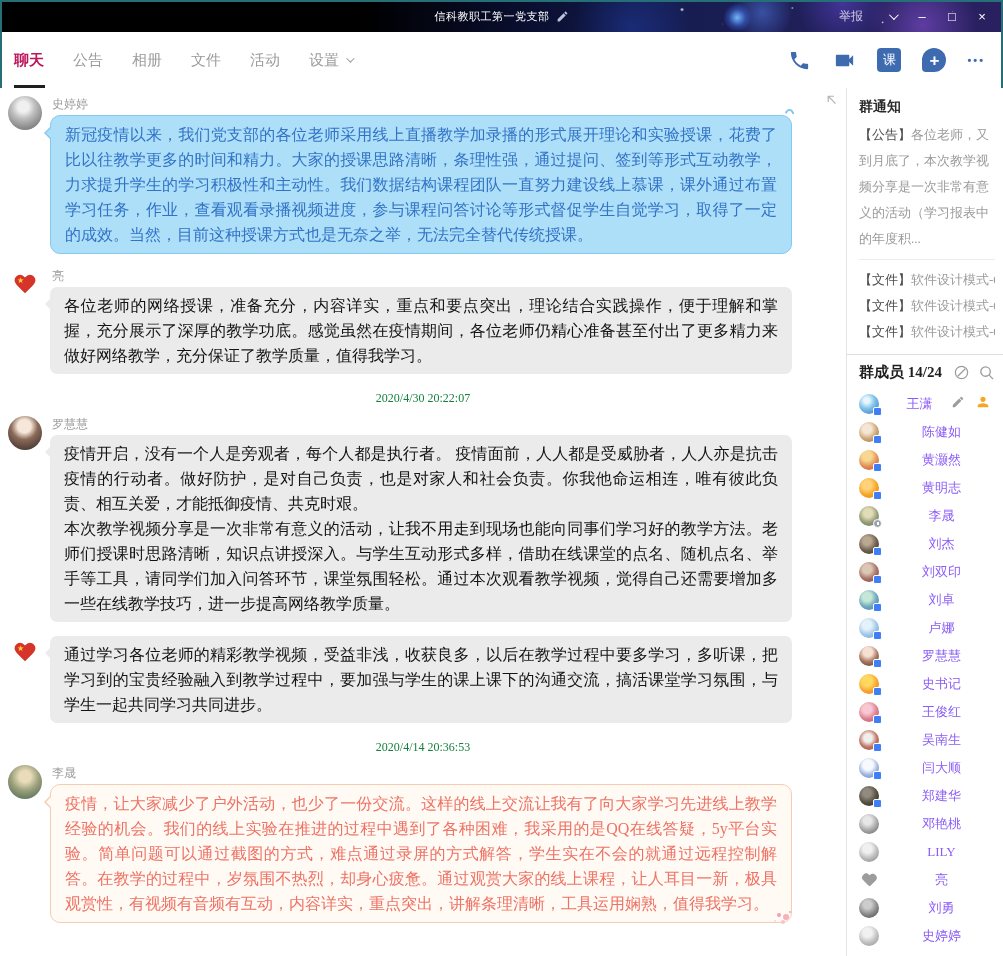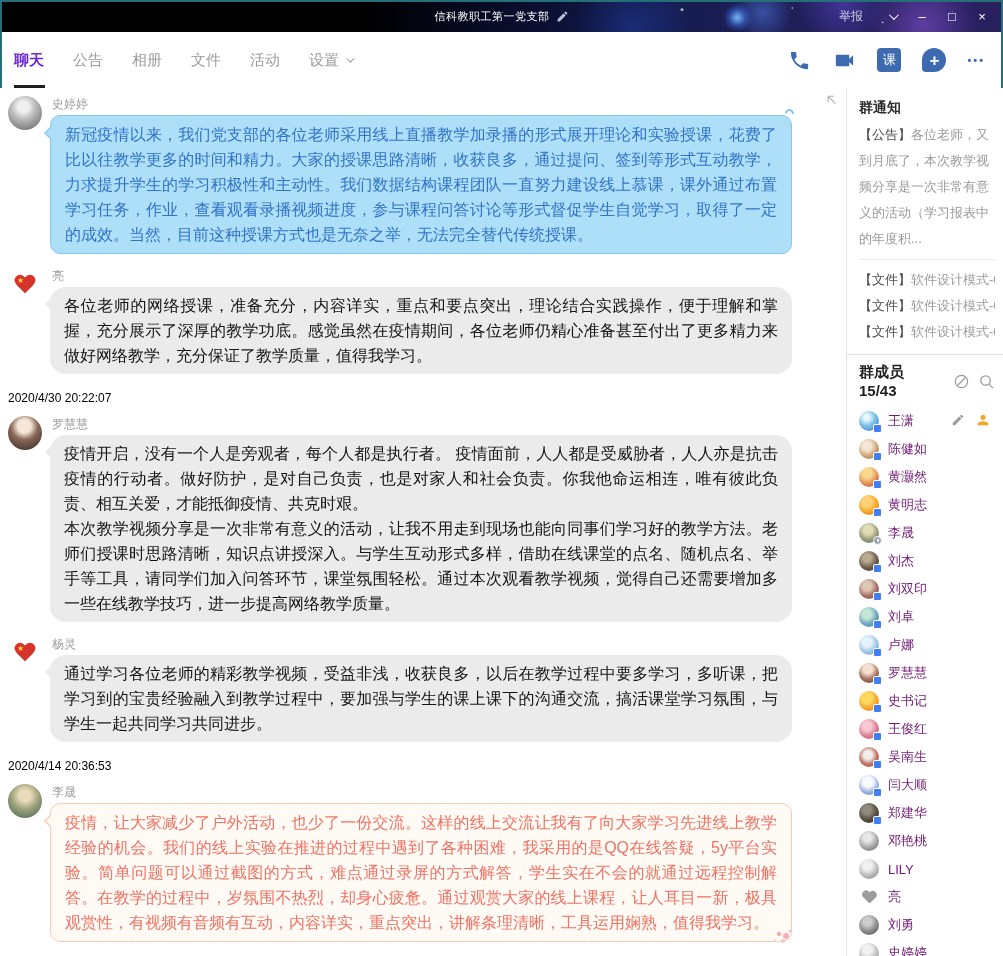--- a/index.html
+++ b/index.html
@@ -37,57 +37,57 @@
   .titlebar .title { font-size:11px; letter-spacing:.5px; }
   .titlebar .edit-ic { width:13px; height:13px; fill:#cfd6ee; opacity:.9; }
   .win-controls { position:absolute; right:6px; top:0; height:32px; display:flex; align-items:center; gap:0; }
   .report { font-size:12px; color:rgba(255,255,255,.75); margin-right:14px; cursor:default; }
   .wc { width:30px; height:32px; display:flex; align-items:center; justify-content:center; color:#fff; font-size:13px; }
   .chev { display:inline-block; width:7px; height:7px; border-right:1.4px solid #fff; border-bottom:1.4px solid #fff; transform:rotate(45deg) translateY(-2px); }
 
   
   .tabbar { height:56px; flex:0 0 56px; background:#fff; display:flex; align-items:center; padding:0 14px; position:relative; }
   .tab { position:relative; height:56px; display:flex; align-items:center; margin-right:29px; font-size:15px; color:#9b9b9b; cursor:pointer; }
-  .tab.active { color:#6d28d9; font-weight:bold; }
+  .tab.active { color:#be185d; font-weight:bold; }
   .tab.active::after { content:""; position:absolute; left:0; bottom:0; width:31px; height:3px; background:#1f1f1f; }
   .tab .dd { display:inline-block; width:6px; height:6px; border-right:1.3px solid #9b9b9b; border-bottom:1.3px solid #9b9b9b; transform:rotate(45deg) translateY(-2px); margin-left:7px; }
   .tab-actions { position:absolute; right:18px; top:0; height:56px; display:flex; align-items:center; gap:21px; }
   .act-ic { width:24px; height:24px; display:flex; align-items:center; justify-content:center; cursor:pointer; }
   .act-ic svg { width:23px; height:23px; fill:#3e6bb0; }
   .ic-course { width:24px; height:24px; border-radius:4px; background:#3e6bb0; color:#fff; font-size:13px; display:flex; align-items:center; justify-content:center; }
   .ic-add { width:24px; height:24px; border-radius:50% 50% 50% 4px; background:#3e6bb0; color:#fff; font-size:17px; font-weight:bold; display:flex; align-items:center; justify-content:center; line-height:1; }
   .ic-more { color:#3e6bb0; font-size:11px; letter-spacing:2px; font-weight:bold; }
 
   
-  .main { flex:1; display:flex; min-height:0; }
+  .main { flex:1; display:flex; min-height:0;font-family:Liberation Serif, serif; }
   .chat { width:846px; flex:0 0 846px; position:relative; padding:8px 0 0 8px; overflow:hidden; }
   .collapse { position:absolute; top:4px; right:8px; cursor:pointer; }
   .collapse svg { width:13px; height:13px; stroke:#b4b4b4; stroke-width:1.5; fill:none; }
 
   .msg { display:flex; margin-bottom:14px; }
   .cavatar { width:34px; height:34px; border-radius:50%; flex:0 0 34px; margin-right:8px; position:relative; cursor:pointer; }
   .mbody { flex:1; min-width:0; }
   .mname { font-size:12px; color:#9b9b9b; line-height:16px; margin:0 0 3px 2px; }
   .bubble {
     display:inline-block; max-width:742px; font-size:16px; line-height:25px;
-    padding:6px 14px; border-radius:16px; position:relative; white-space:pre-wrap;
+    padding:6px 14px; border-radius:7px; position:relative; white-space:pre-wrap;
     text-align:justify;
   }
   .bubble.blue { background:#aedff8; border:1px solid #85c9f1; color:#3273c6; border-radius:10px; }
   .bubble.blue::before { content:""; position:absolute; left:-7px; top:10px; border:7px solid transparent; border-right-color:#85c9f1; border-left:0; }
   .bubble.blue::after { content:""; position:absolute; left:-5px; top:11px; border:6px solid transparent; border-right-color:#aedff8; border-left:0; }
   .curl { position:absolute; top:-7px; right:-3px; width:9px; height:9px; border:2px solid #7cc4ef; border-left-color:transparent; border-bottom-color:transparent; border-radius:50%; transform:rotate(-40deg); }
   .bubble.gray { background:#ebebeb; color:#141414; }
   .bubble.gray::before { content:""; position:absolute; left:-5px; top:11px; border:6px solid transparent; border-right-color:#ebebeb; border-left:0; }
   .bubble.peach { background:#fffaf3; border:1px solid #f6cdb1; color:#ee7265; border-radius:10px; }
   .bubble.peach::before { content:""; position:absolute; left:-7px; top:10px; border:7px solid transparent; border-right-color:#f6cdb1; border-left:0; }
   .bubble.peach::after { content:""; position:absolute; left:-5px; top:11px; border:6px solid transparent; border-right-color:#fffaf3; border-left:0; }
   .flower { position:absolute; right:2px; bottom:2px; width:6px; height:6px; border-radius:50%; background:#f6b0ba;
     box-shadow:-7px -2px 0 -1px #f3a0ac, -3px 5px 0 -1px #f8c3ca, 4px -5px 0 -2px #f3a0ac, -11px 4px 0 -2px #fad4d8; }
-  .timestamp { width:830px; font-size:12px; color:#000000; line-height:20px; margin:6px 0 8px; }
+  .timestamp { width:830px; text-align:center; font-size:12px; color:#15803d; line-height:20px; margin:6px 0 8px; }
 
   
   .ca-shiting { background:radial-gradient(circle at 45% 32%, #f0f0f0 0 18%, #bdbdbd 40%, #5c5c5c 100%); }
   .ca-luo { background:radial-gradient(circle at 48% 30%, #f7e7da 0 22%, #8a6a58 45%, #2c2423 100%); }
   .ca-li { background:radial-gradient(circle at 50% 34%, #eadcba 0 20%, #9aa07a 50%, #40604f 100%); }
   .heartwrap { background:#fff; display:flex; align-items:center; justify-content:center; }
   .cssheart { position:relative; width:22px; height:20px; }
   .cssheart i { position:absolute; top:0; left:11px; width:11px; height:18px; background:#d6342a; border-radius:10px 10px 0 0; transform:rotate(-45deg); transform-origin:0 100%; }
   .cssheart i + i { left:0; transform:rotate(45deg); transform-origin:100% 100%; }
   .cssheart .st { position:absolute; z-index:2; color:#ffd23e; font-size:8px; left:3px; top:2px; line-height:1; }
@@ -106,21 +106,21 @@
   .filerow .tag { color:#4f4f4f; }
   .sb-div2 { height:1px; background:#e0e0e0; margin:9px -8px 8px -12px; }
   .members-head { display:flex; align-items:center; margin-bottom:8px; }
   .members-title { flex:1; font-size:15px; font-weight:bold; color:#1f1f1f; }
   .mh-ic { width:17px; height:17px; margin-left:8px; cursor:pointer; }
   .mh-ic svg { width:17px; height:17px; }
 
   .mrow { display:flex; align-items:center; height:28px; cursor:pointer; }
   .mav { width:20px; height:20px; border-radius:50%; flex:0 0 20px; margin-right:9px; position:relative; }
   .mav.flat { background:#fff; border-radius:0; display:flex; align-items:center; justify-content:center; }
-  .mnm { font-size:13px; color:#701a75; flex:1; white-space:nowrap; overflow:hidden; }
+  .mnm { font-size:13px; color:#8b5cf6; flex:1; white-space:nowrap; overflow:hidden;text-align:center; }
   .badge { position:absolute; right:-3px; bottom:-2px; width:9px; height:9px; border-radius:2px; background:#3f7ef7; border:1.5px solid #fff; }
   .badge.clock { border-radius:50%; background:#9aa3ab; }
   .badge.clock::after { content:""; position:absolute; left:3px; top:1.5px; width:1.5px; height:3px; background:#fff; }
   .row-ics { display:flex; align-items:center; gap:10px; margin-right:4px; }
   .pencil svg { width:14px; height:14px; fill:#9b9b9b; }
   .person svg { width:16px; height:16px; fill:#f5a623; }
 
   
   .av0{background:radial-gradient(circle at 38% 32%,#e8f6ff 0 15%,#7ec3e8 45%,#3a6fc0 100%)}
   .av1{background:radial-gradient(circle at 40% 35%,#f4e6d4 0 25%,#cfa878 55%,#8f6a42 100%)}
@@ -212,21 +212,21 @@
       <span class="collapse">
         <svg viewBox="0 0 16 16">
             <path d="M4 11 L4 4 L11 4 M4 4 L13 13"></path>
           </svg>
       </span>
 
       <div class="msg">
         <div class="cavatar ca-shiting"></div>
         <div class="mbody">
           <div class="mname">史婷婷</div>
-          <div class="bubble blue"><span>新冠疫情以来，我们党支部的各位老师采用线上直播教学加录播的形式展开理论和实验授课，花费了比以往教学更多的时间和精力。大家的授课思路清晰，收获良多，通过提问、签到等形式互动教学，力求提升学生的学习积极性和主动性。我们数据结构课程团队一直努力建设线上慕课，课外通过布置学习任务，作业，查看观看录播视频进度，参与课程问答讨论等形式督促学生自觉学习，取得了一定的成效。当然，目前这种授课方式也是无奈之举，无法完全替代传统授课。</span><i class="curl"></i></div>
+          <div class="bubble blue"><span>新冠疫情以来，我们党支部的各位老师采用线上直播教学加录播的形式展开理论和实验授课，花费了比以往教学更多的时间和精力。大家的授课思路清晰，条理性强，通过提问、签到等形式互动教学，力求提升学生的学习积极性和主动性。我们数据结构课程团队一直努力建设线上慕课，课外通过布置学习任务，作业，查看观看录播视频进度，参与课程问答讨论等形式督促学生自觉学习，取得了一定的成效。当然，目前这种授课方式也是无奈之举，无法完全替代传统授课。</span><i class="curl"></i></div>
         </div>
       </div>
 
       <div class="msg">
         <div class="cavatar heartwrap">
             <span class="cssheart">
               <i></i>
               <i></i>
               <span class="st">★</span>
             </span>
@@ -250,21 +250,20 @@
 
       <div class="msg">
         <div class="cavatar heartwrap">
             <span class="cssheart">
               <i></i>
               <i></i>
               <span class="st">★</span>
             </span>
           </div>
         <div class="mbody">
-          <div class="mname">杨灵</div>
           <div class="bubble gray">通过学习各位老师的精彩教学视频，受益非浅，收获良多，以后在教学过程中要多学习，多听课，把学习到的宝贵经验融入到教学过程中，要加强与学生的课上课下的沟通交流，搞活课堂学习氛围，与学生一起共同学习共同进步。</div>
         </div>
       </div>
 
       <div class="timestamp">2020/4/14 20:36:53</div>
 
       <div class="msg">
         <div class="cavatar ca-li"></div>
         <div class="mbody">
           <div class="mname">李晟</div>
@@ -278,21 +277,21 @@
       <div class="notice">
         <span class="tag">【公告】</span><span>各位老师，又到月底了，本次教学视频分享是一次非常有意义的活动（学习报表中的年度积...</span>
       </div>
       <div class="sb-div"></div>
       <div class="filerow"><span class="tag">【文件】</span><span>软件设计模式-0...</span></div>
       <div class="filerow"><span class="tag">【文件】</span><span>软件设计模式-0...</span></div>
       <div class="filerow"><span class="tag">【文件】</span><span>软件设计模式-0...</span></div>
       <div class="sb-div2"></div>
 
       <div class="members-head">
-        <span class="members-title">群成员 15/43</span>
+        <span class="members-title">群成员 14/24</span>
         <span class="mh-ic">
           <svg viewBox="0 0 18 18">
               <circle cx="9" cy="9" r="6.5" fill="none" stroke="#9b9b9b" stroke-width="1.3"></circle>
               <path d="M5 13 L13 5" stroke="#9b9b9b" stroke-width="1.3"></path>
             </svg>
         </span>
         <span class="mh-ic">
           <svg viewBox="0 0 18 18">
               <circle cx="8" cy="8" r="5" fill="none" stroke="#9b9b9b" stroke-width="1.4"></circle>
               <path d="M11.8 11.8 L16 16" stroke="#9b9b9b" stroke-width="1.4"></path>

